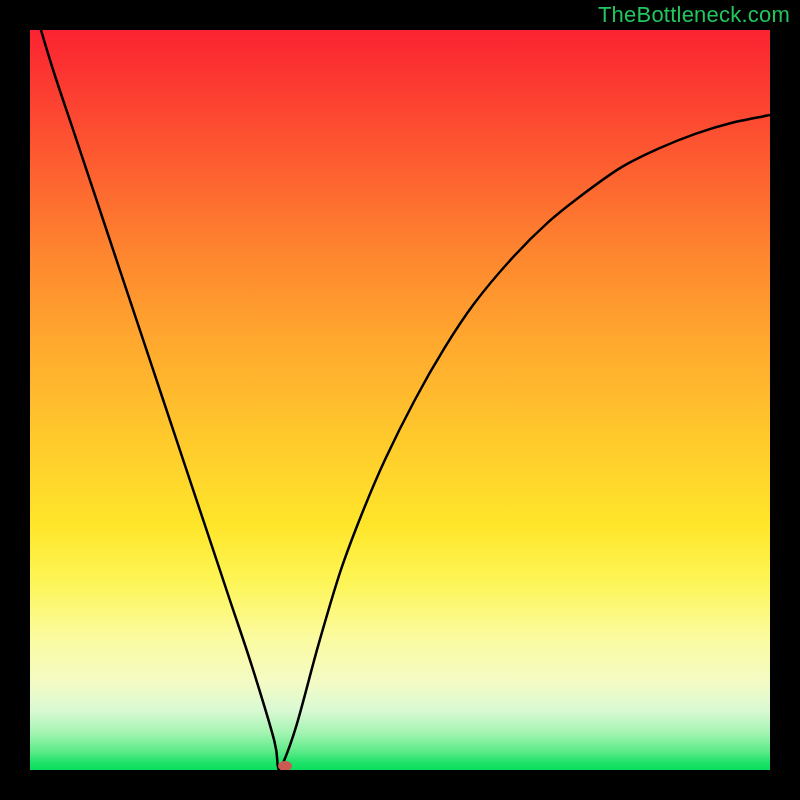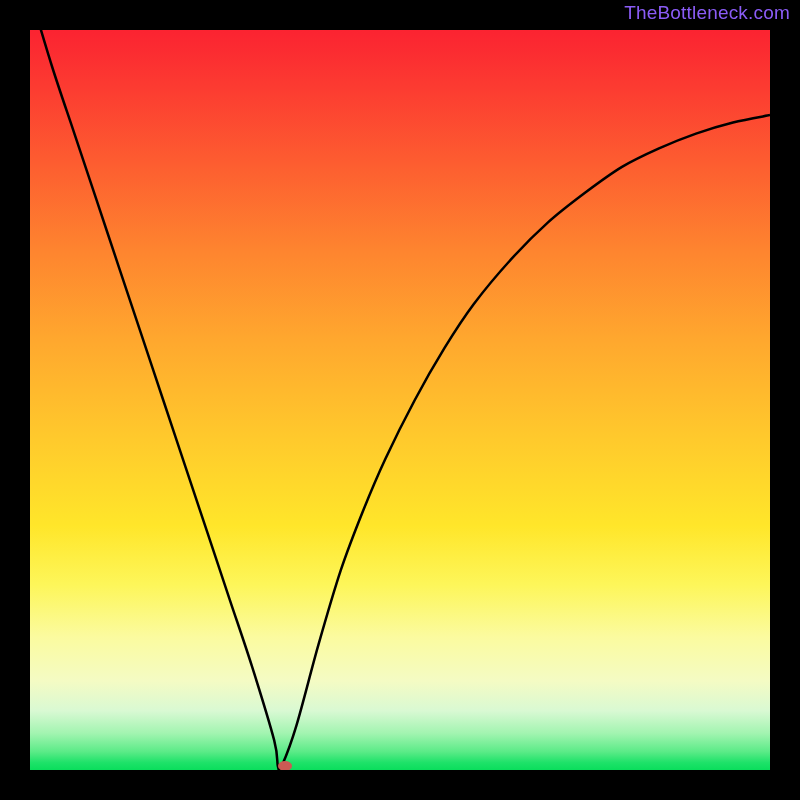--- a/index.html
+++ b/index.html
@@ -8,22 +8,22 @@
     width: 800px;
     height: 800px;
     background: #000;
     font-family: Arial, Helvetica, sans-serif;
     position: relative;
   }
   .watermark {
     position: absolute;
     top: 2px;
     right: 10px;
-    color: #8b5cf6;
-    font-size: 19px;
+    color: #22c55e;
+    font-size: 22px;
     font-weight: 500;
     z-index: 10;
     letter-spacing: 0.01em;
   }
   .plot-area {
     position: absolute;
     left: 30px;
     top: 30px;
     width: 740px;
     height: 740px;

